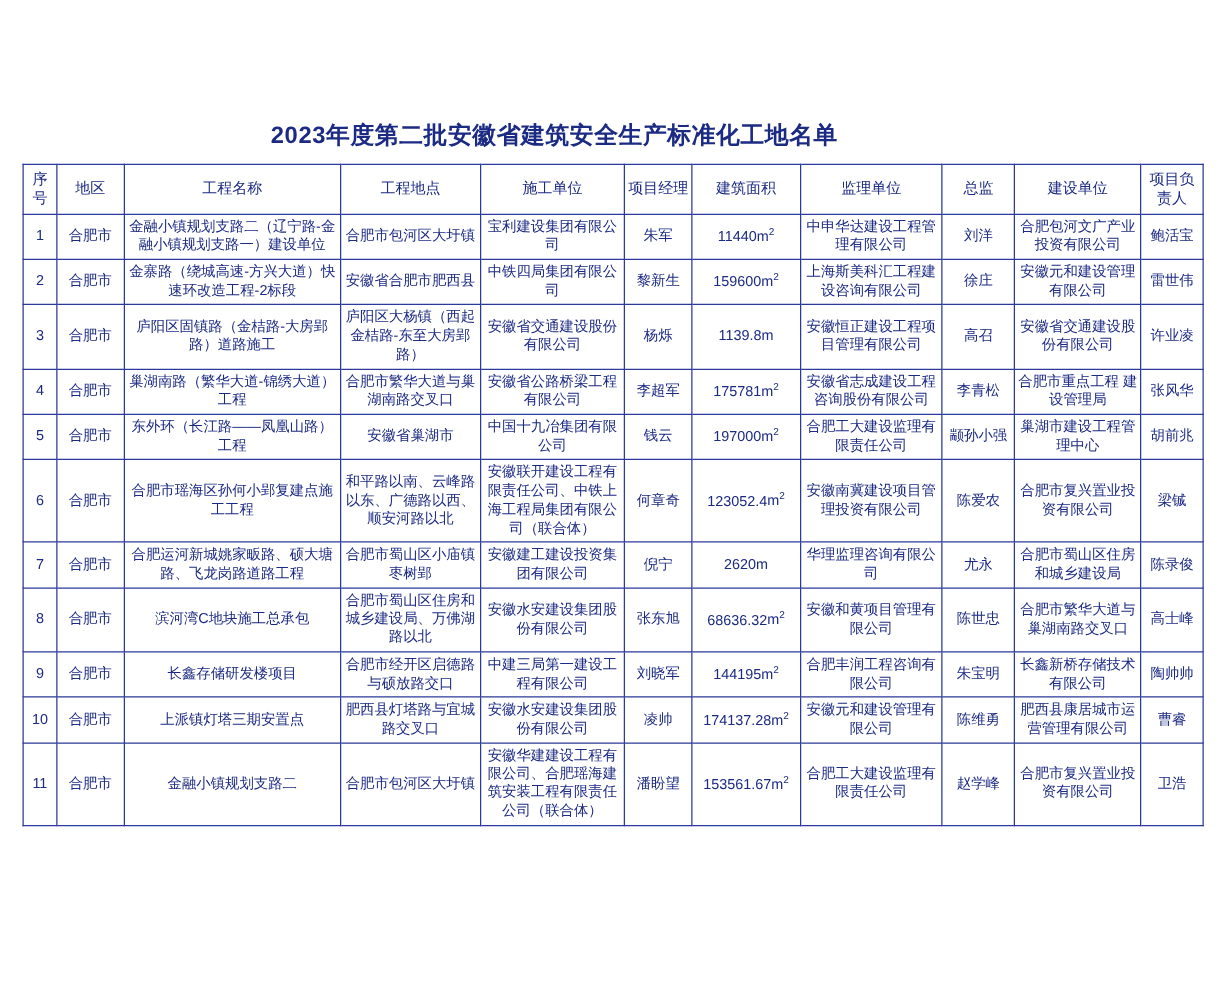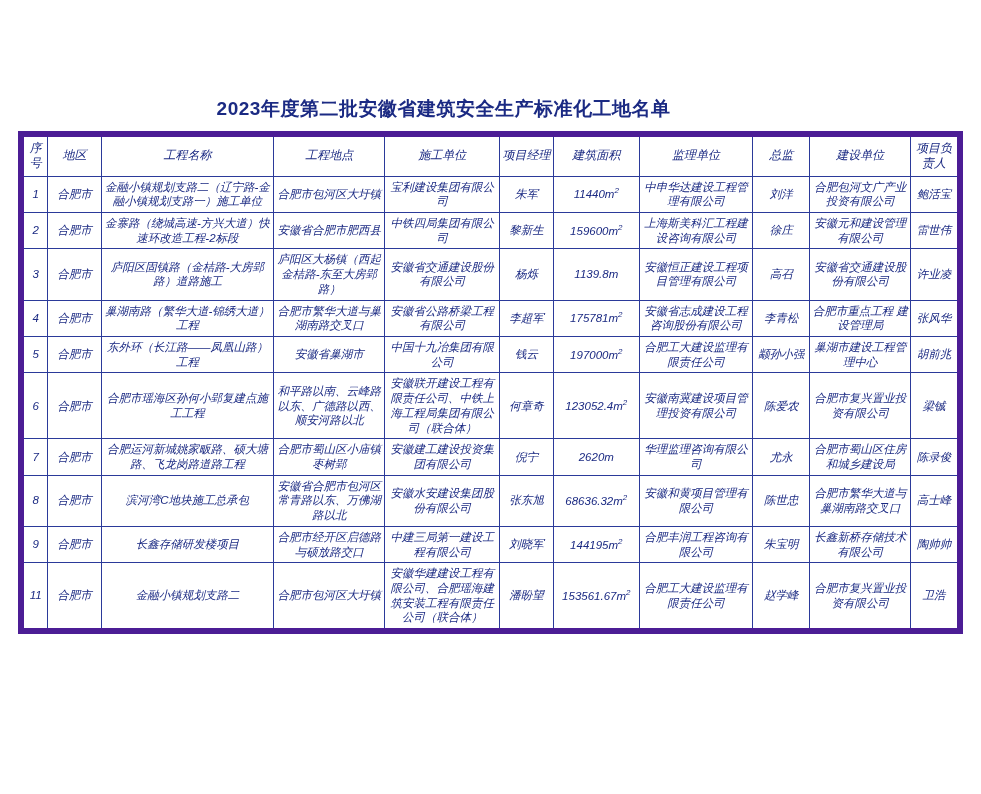--- a/index.html
+++ b/index.html
@@ -33,22 +33,21 @@
     line-height: 1.2;
   }
   .table-wrap {
     padding: 0 18px 0 18px;
   }
   table.listing {
     border-collapse: collapse;
     width: 945px;
     margin: 0 auto;
     table-layout: fixed;
-    border: 6px solid #4c1d95;
-    font-style: italic;
+    border: 1px solid #4c1d95;
   }
   table.listing th,
   table.listing td {
     border: 1px solid #2b3a9a;
     color: #1b2a83;
     font-size: 11.5px;
     line-height: 1.28;
     text-align: center;
     vertical-align: middle;
     padding: 3px 2px;
@@ -106,21 +105,21 @@
           <th>监理单位</th>
           <th>总监</th>
           <th>建设单位</th>
           <th>项目负责人</th>
         </tr>
       </thead>
       <tbody id="table-body">
           <tr>
             <td>1</td>
             <td>合肥市</td>
-            <td>金融小镇规划支路二（辽宁路-金融小镇规划支路一）施工单位</td>
+            <td>金融小镇规划支路二（辽宁路-金融小镇规划支路一）建设单位</td>
             <td>合肥市包河区大圩镇</td>
             <td>宝利建设集团有限公司</td>
             <td>朱军</td>
             <td>11440<span class="unit-wrap">m<sup class="unit">2</sup></span></td>
             <td>中申华达建设工程管理有限公司</td>
             <td>刘洋</td>
             <td>合肥包河文广产业投资有限公司</td>
             <td>鲍活宝</td>
           </tr>
           <tr>
@@ -198,21 +197,21 @@
             <td>2620<span class="unit-wrap">m</span></td>
             <td>华理监理咨询有限公司</td>
             <td>尤永</td>
             <td>合肥市蜀山区住房和城乡建设局</td>
             <td>陈录俊</td>
           </tr>
           <tr>
             <td>8</td>
             <td>合肥市</td>
             <td>滨河湾C地块施工总承包</td>
-            <td>安徽省合肥市包河区常青路以东、万佛湖路以北</td>
+            <td>合肥市蜀山区住房和城乡建设局、万佛湖路以北</td>
             <td>安徽水安建设集团股份有限公司</td>
             <td>张东旭</td>
             <td>68636.32<span class="unit-wrap">m<sup class="unit">2</sup></span></td>
             <td>安徽和黄项目管理有限公司</td>
             <td>陈世忠</td>
             <td>合肥市繁华大道与巢湖南路交叉口</td>
             <td>高士峰</td>
           </tr>
           <tr>
             <td>9</td>
@@ -221,20 +220,33 @@
             <td>合肥市经开区启德路与硕放路交口</td>
             <td>中建三局第一建设工程有限公司</td>
             <td>刘晓军</td>
             <td>144195<span class="unit-wrap">m<sup class="unit">2</sup></span></td>
             <td>合肥丰润工程咨询有限公司</td>
             <td>朱宝明</td>
             <td>长鑫新桥存储技术有限公司</td>
             <td>陶帅帅</td>
           </tr>
           <tr>
+            <td>10</td>
+            <td>合肥市</td>
+            <td>上派镇灯塔三期安置点</td>
+            <td>肥西县灯塔路与宜城路交叉口</td>
+            <td>安徽水安建设集团股份有限公司</td>
+            <td>凌帅</td>
+            <td>174137.28<span class="unit-wrap">m<sup class="unit">2</sup></span></td>
+            <td>安徽元和建设管理有限公司</td>
+            <td>陈维勇</td>
+            <td>肥西县康居城市运营管理有限公司</td>
+            <td>曹睿</td>
+          </tr>
+          <tr>
             <td>11</td>
             <td>合肥市</td>
             <td>金融小镇规划支路二</td>
             <td>合肥市包河区大圩镇</td>
             <td>安徽华建建设工程有限公司、合肥瑶海建筑安装工程有限责任公司（联合体）</td>
             <td>潘盼望</td>
             <td>153561.67<span class="unit-wrap">m<sup class="unit">2</sup></span></td>
             <td>合肥工大建设监理有限责任公司</td>
             <td>赵学峰</td>
             <td>合肥市复兴置业投资有限公司</td>

